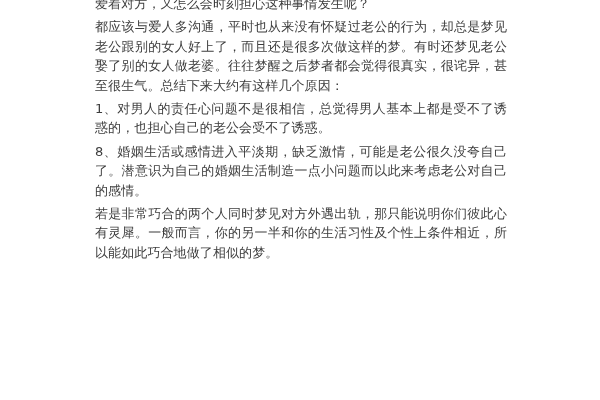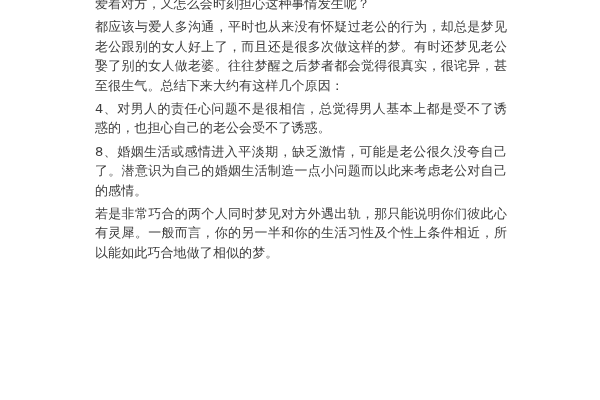--- a/index.html
+++ b/index.html
@@ -29,16 +29,16 @@
   .article p {
     margin: 0 0 4px 0;
   }
 </style>
 </head>
 <body>
 
 <div class="article">
   <p>爱着对方，又怎么会时刻担心这种事情发生呢？</p>
   <p>都应该与爱人多沟通，平时也从来没有怀疑过老公的行为，却总是梦见老公跟别的女人好上了，而且还是很多次做这样的梦。有时还梦见老公娶了别的女人做老婆。往往梦醒之后梦者都会觉得很真实，很诧异，甚至很生气。总结下来大约有这样几个原因：</p>
-  <p>4、对男人的责任心问题不是很相信，总觉得男人基本上都是受不了诱惑的，也担心自己的老公会受不了诱惑。</p>
+  <p>1、对男人的责任心问题不是很相信，总觉得男人基本上都是受不了诱惑的，也担心自己的老公会受不了诱惑。</p>
   <p>8、婚姻生活或感情进入平淡期，缺乏激情，可能是老公很久没夸自己了。潜意识为自己的婚姻生活制造一点小问题而以此来考虑老公对自己的感情。</p>
   <p>若是非常巧合的两个人同时梦见对方外遇出轨，那只能说明你们彼此心有灵犀。一般而言，你的另一半和你的生活习性及个性上条件相近，所以能如此巧合地做了相似的梦。</p>
 </div>
 
 </body></html>

